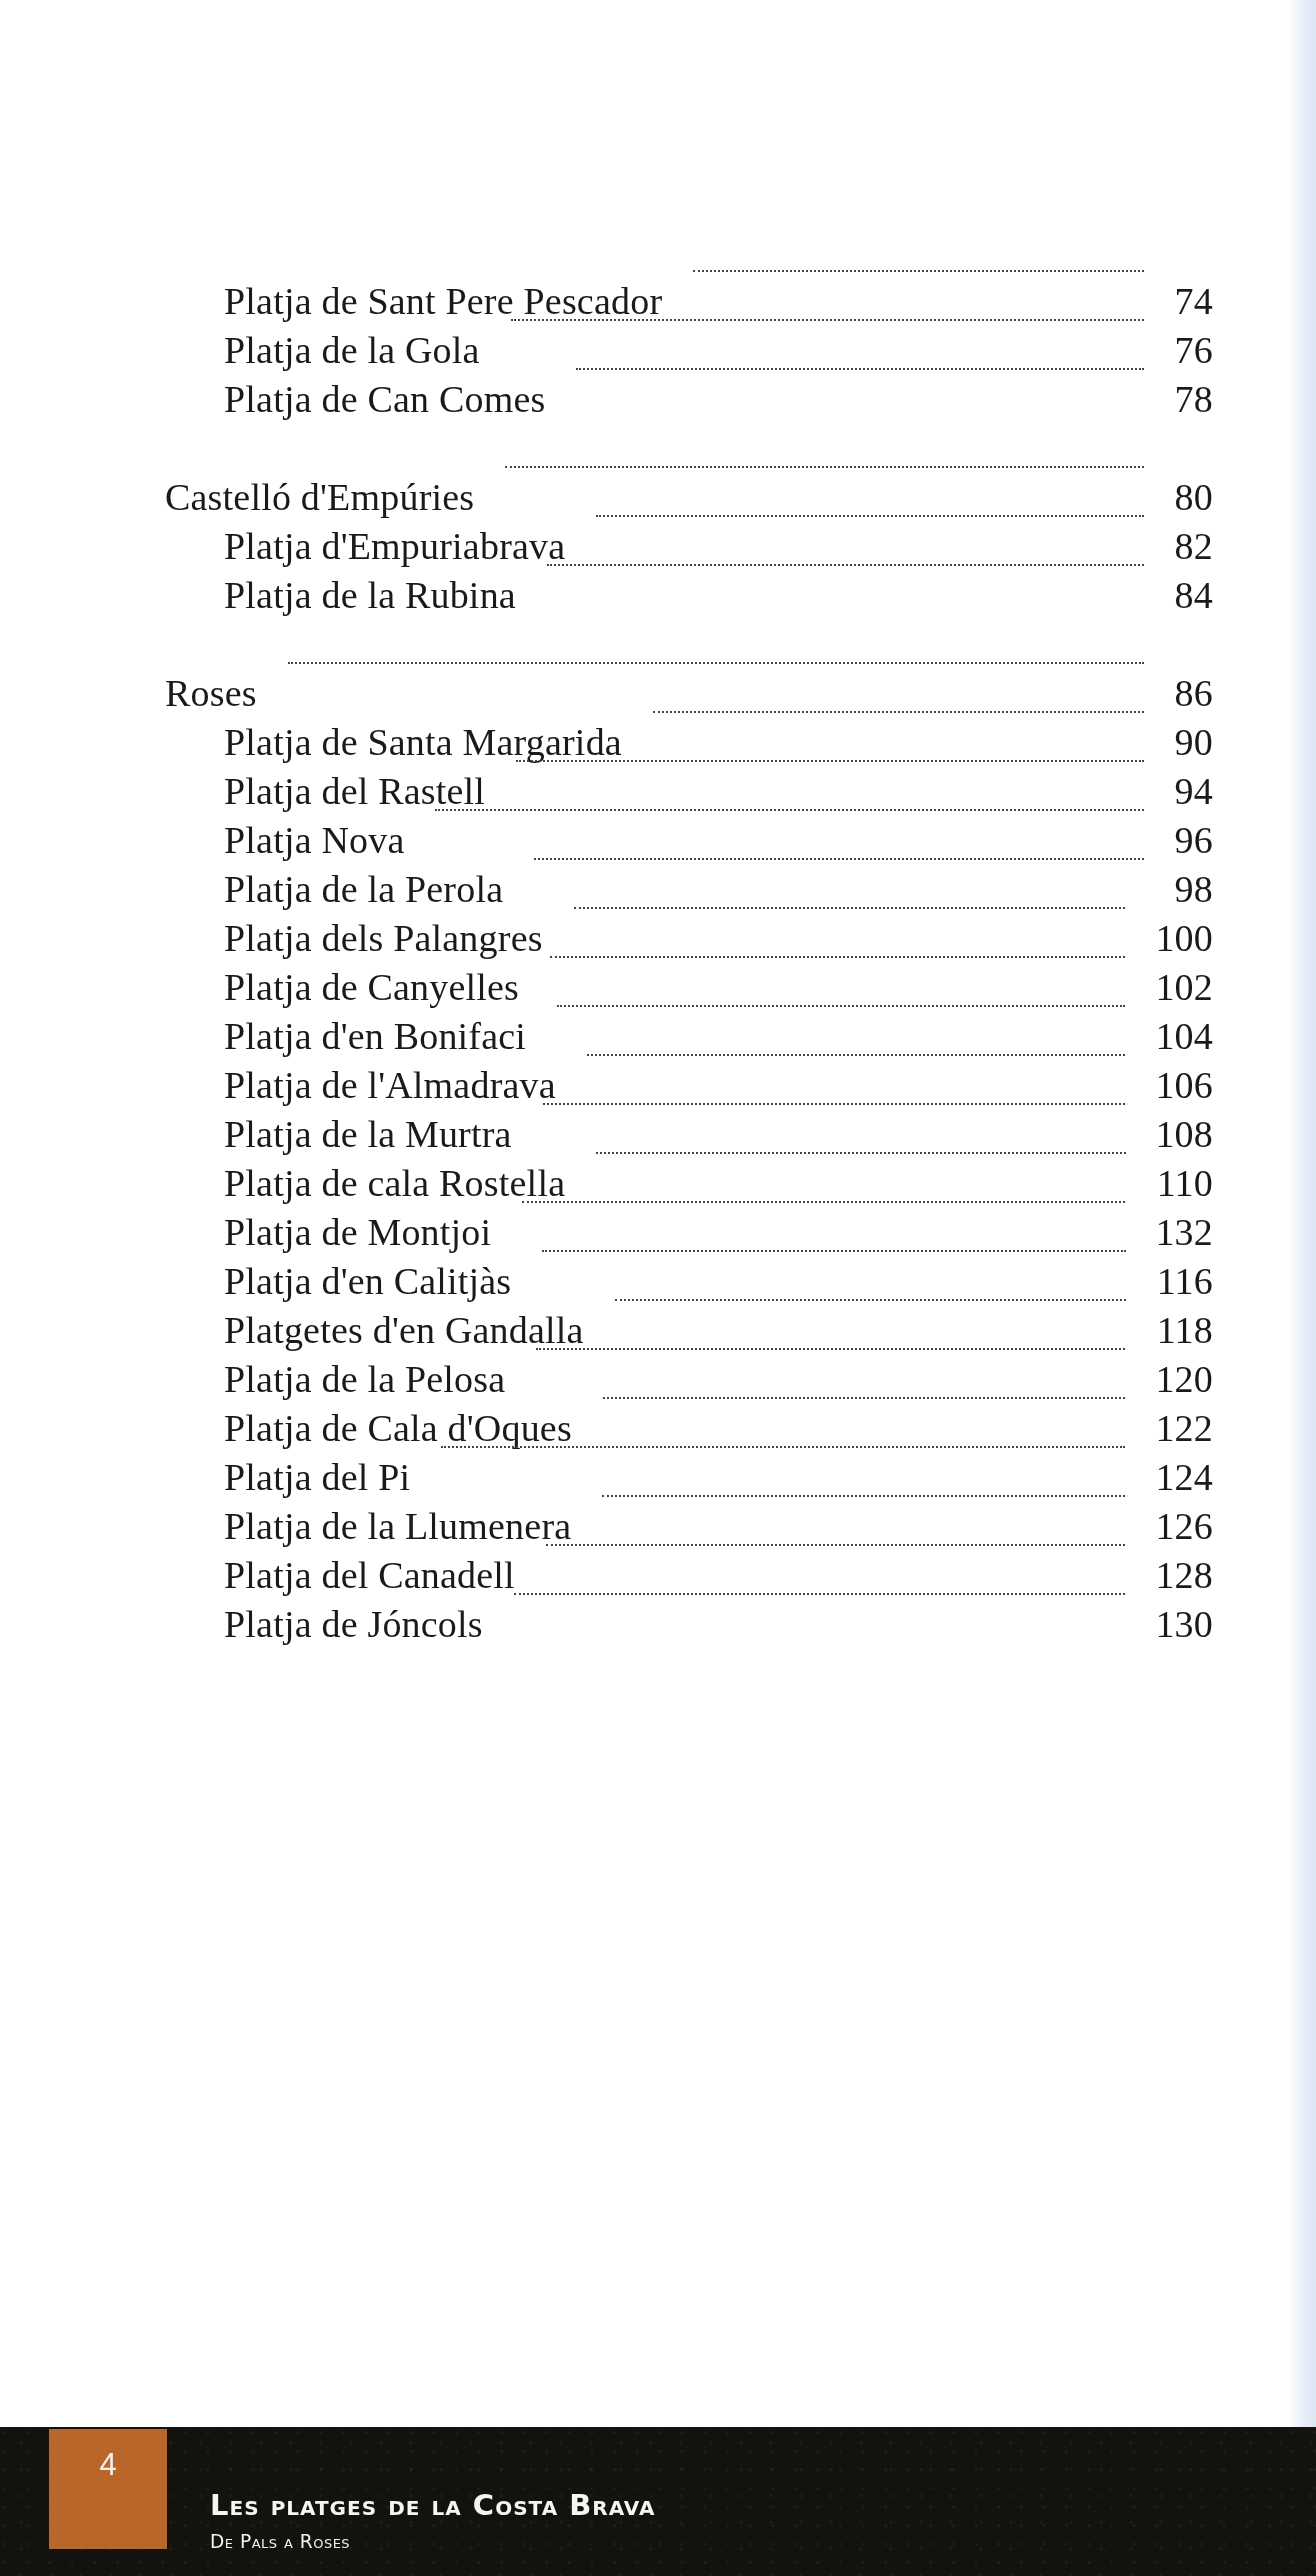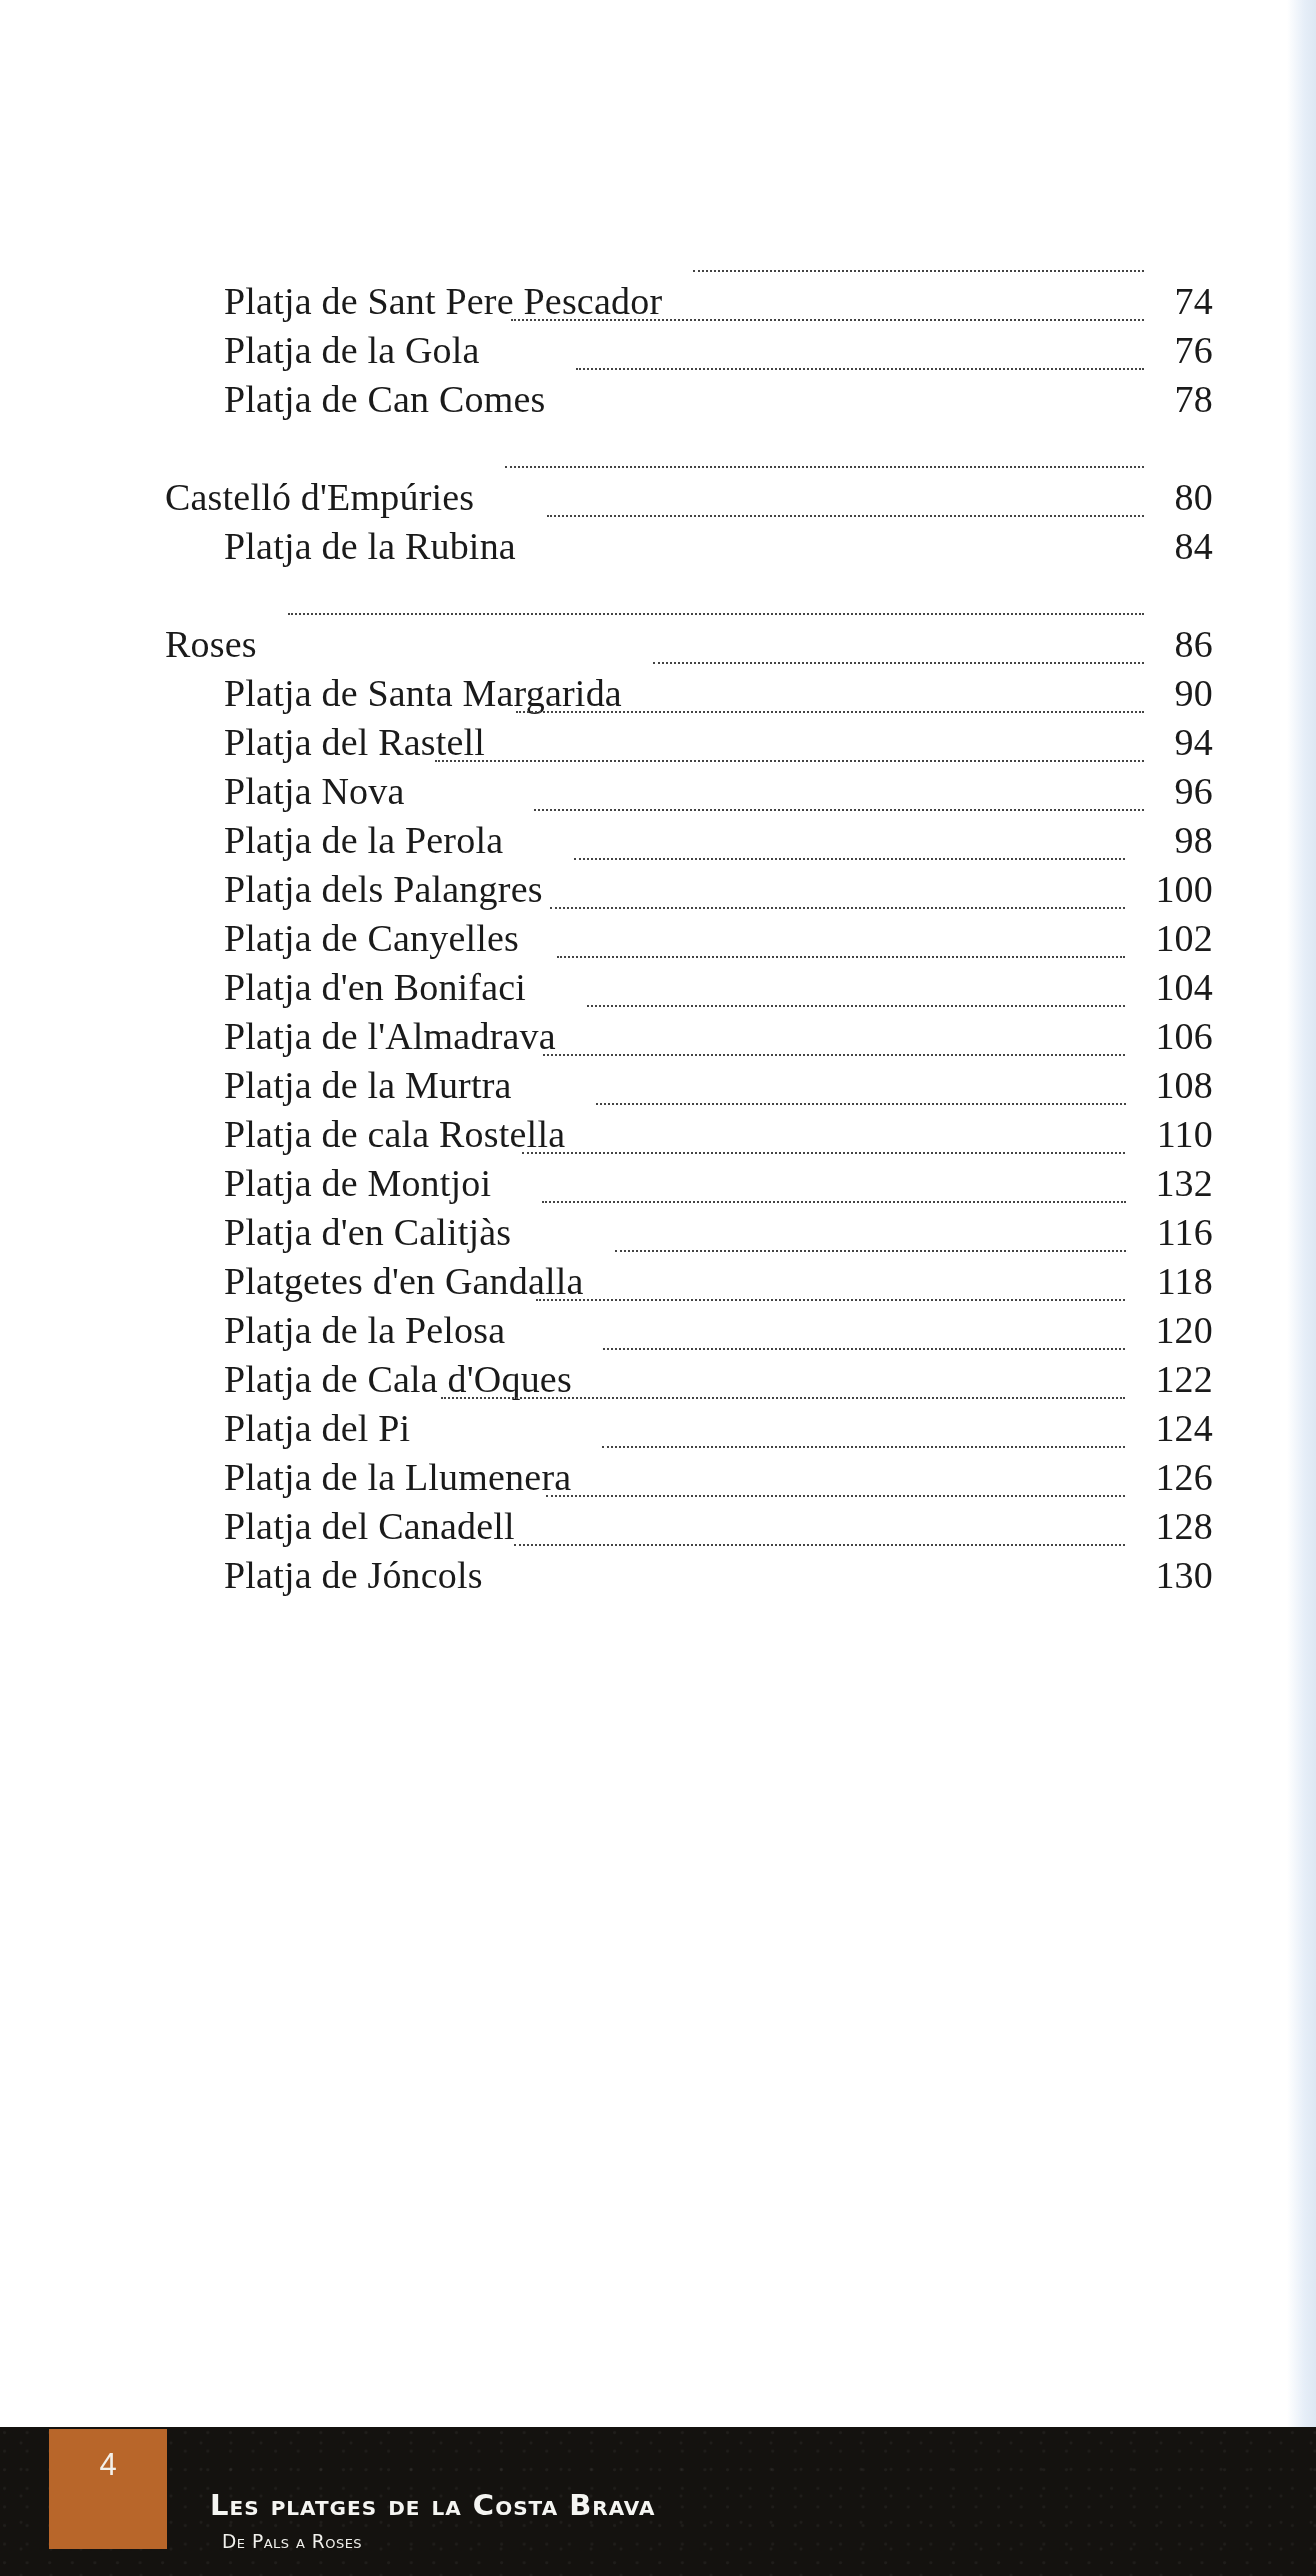--- a/index.html
+++ b/index.html
@@ -49,21 +49,21 @@
       font-family: "Liberation Sans", "DejaVu Sans", sans-serif;
       font-size: 31px; color: #f3f0ea;
     }
     .footer-title {
       position: absolute; left: 210px; top: 61px;
       font-family: "DejaVu Sans", "Liberation Sans", sans-serif;
       font-size: 29px; color: #f5f5f2; letter-spacing: 1px;
       font-variant: small-caps; font-weight: bold;
     }
     .footer-subtitle {
-      position: absolute; left: 222px; top: 104px;
+      position: absolute; left: 210px; top: 104px;
       font-family: "DejaVu Sans", "Liberation Sans", sans-serif;
       font-size: 18.6px; color: #f0f0ec; letter-spacing: 0.5px;
       font-variant: small-caps;
     }
   </style>
 </head>
 <body>
 
 <div class="edge-shade"></div>
 
@@ -87,20 +87,25 @@
     </div>
   </div>
 
   <div class="toc-group">
     <div class="toc-entry">
       <span class="toc-label">Castelló d'Empúries</span>
       <span class="toc-leader"></span>
       <span class="toc-page">80</span>
     </div>
     <div class="toc-entry indent">
+      <span class="toc-label">Platja d'Empuriabrava</span>
+      <span class="toc-leader"></span>
+      <span class="toc-page">82</span>
+    </div>
+    <div class="toc-entry indent">
       <span class="toc-label">Platja de la Rubina</span>
       <span class="toc-leader"></span>
       <span class="toc-page">84</span>
     </div>
   </div>
 
   <div class="toc-group">
     <div class="toc-entry">
       <span class="toc-label">Roses</span>
       <span class="toc-leader"></span>

